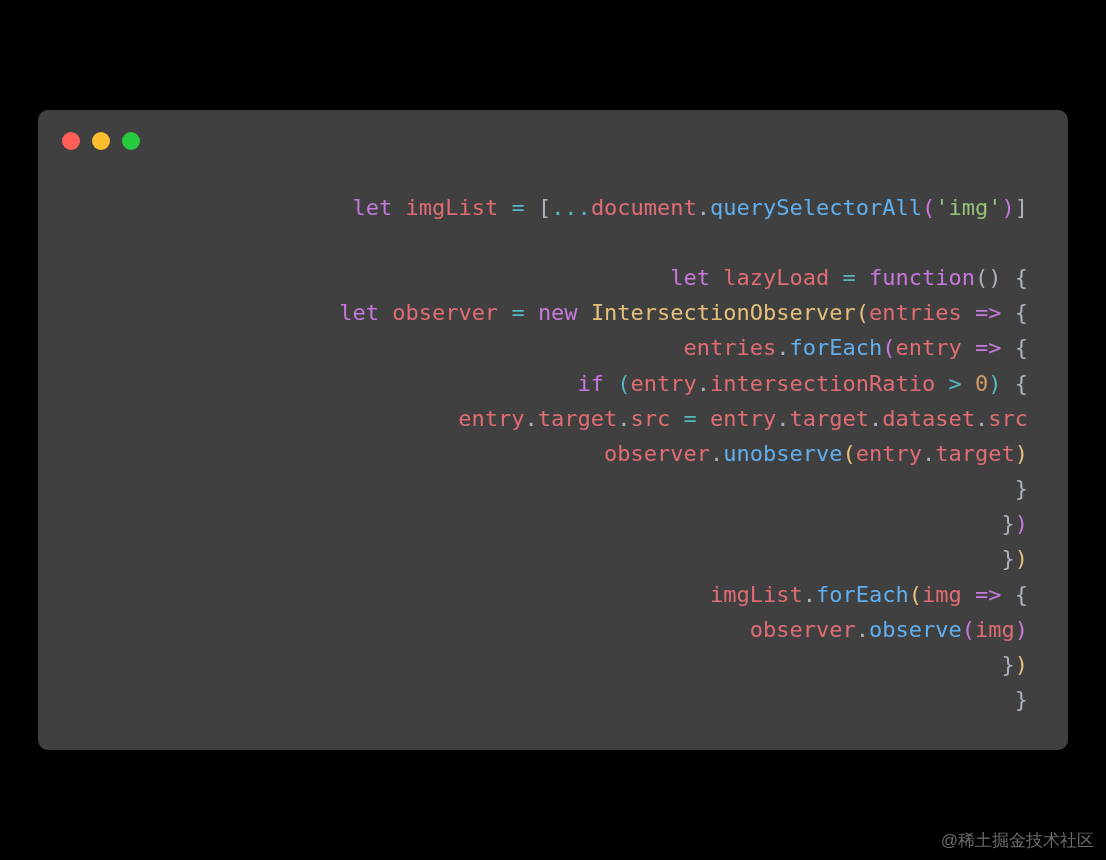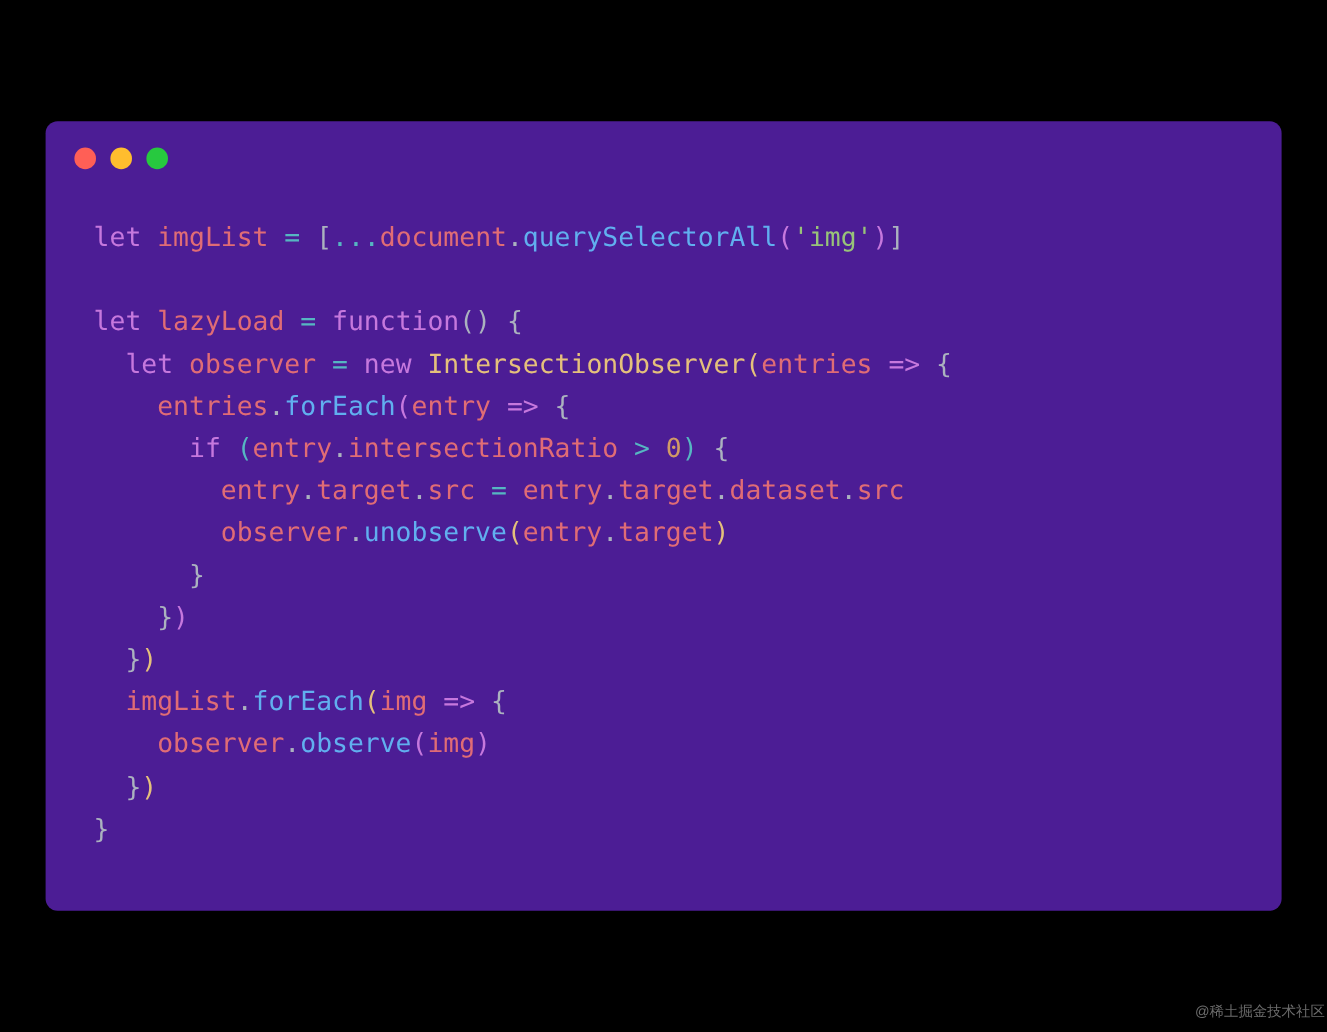--- a/index.html
+++ b/index.html
@@ -9,24 +9,25 @@
     background: #000;
     display: flex;
     flex-direction: column;
     justify-content: center;
     align-items: center;
     font-family: "SF Mono", "Menlo", "Monaco", "Consolas", monospace;
     position: relative;
   }
   .window {
     width: 1030px;
-    background: #4c1d95;
+    background: #404040;
     border-radius: 10px;
     box-shadow: 0 20px 60px rgba(0,0,0,0.5);
-    padding-bottom: 30px;
+    padding-bottom: 13px;
+    text-align: right;
   }
   .titlebar {
     display: flex;
     align-items: center;
     gap: 12px;
     padding: 22px 24px 10px 24px;
   }
   .dot {
     width: 18px;
     height: 18px;
@@ -47,23 +48,23 @@
   .str  { color: #98c379; }   
   .num  { color: #d19a66; }   
   .pun  { color: #abb2bf; }   
   .par  { color: #e5c07b; }   
   .par2 { color: #c678dd; }   
   .par3 { color: #56b6c2; }   
 
   .watermark {
     position: absolute;
     bottom: 8px;
-    right: 2px;
+    right: 12px;
     color: #6b6b6b;
-    font-size: 12px;
+    font-size: 17px;
     font-family: -apple-system, BlinkMacSystemFont, "PingFang SC", sans-serif;
   }
 </style>
 </head>
 <body>
 
 <div class="window">
   <div class="titlebar">
     <span class="dot" style="background:#ff5f56"></span>
     <span class="dot" style="background:#ffbd2e"></span>

